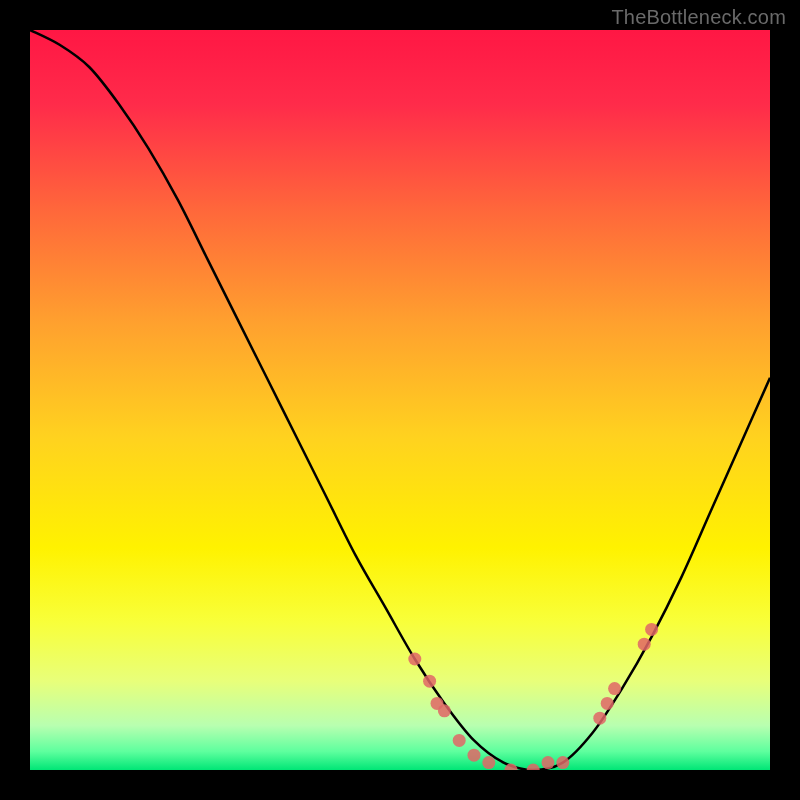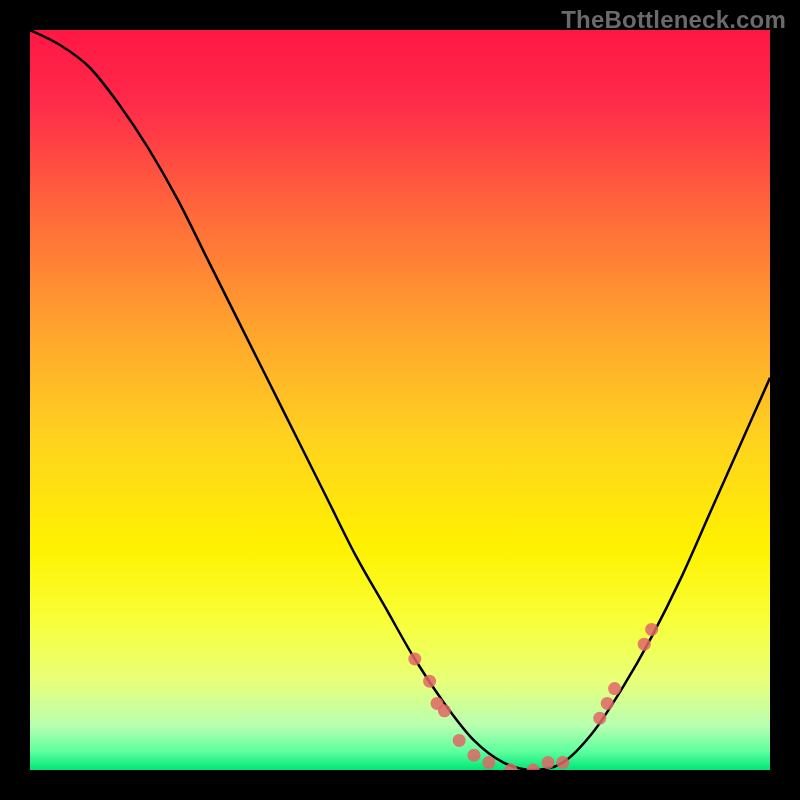--- a/index.html
+++ b/index.html
@@ -1,17 +1,17 @@
 <!DOCTYPE html>
 <html><head>
 <meta charset="utf-8">
 <style>
   * { margin: 0; padding: 0; box-sizing: border-box; }
   body { width: 800px; height: 800px; background: #000; position: relative; font-family: Arial, sans-serif; }
-  .watermark { position: absolute; top: 6px; right: 14px; color: #6a6a6a; font-size: 24px; font-weight: 700; letter-spacing: 0.2px; z-index: 10; }
+  .watermark { position: absolute; top: 6px; right: 14px; color: #6a6a6a; font-size: 20px; font-weight: 400; letter-spacing: 0.2px; z-index: 10; }
   .plot-area { position: absolute; left: 30px; top: 30px; width: 740px; height: 740px; }
   .gradient-bg { position: absolute; left: 0; top: 0; width: 100%; height: 100%; }
   .curve-layer { position: absolute; left: 0; top: 0; width: 100%; height: 100%; }
 </style>
 </head>
 <body>
 
 <div class="watermark">TheBottleneck.com</div>
 
 <div class="plot-area">

